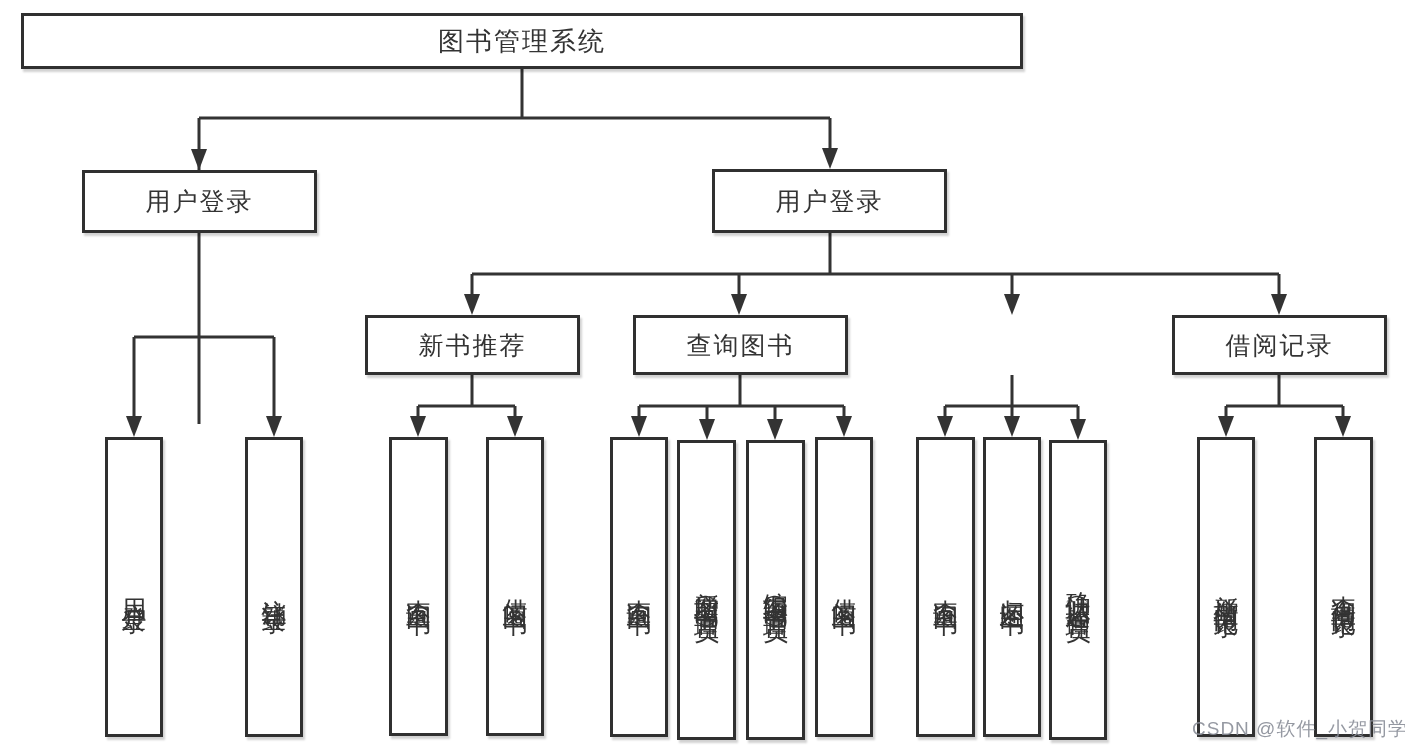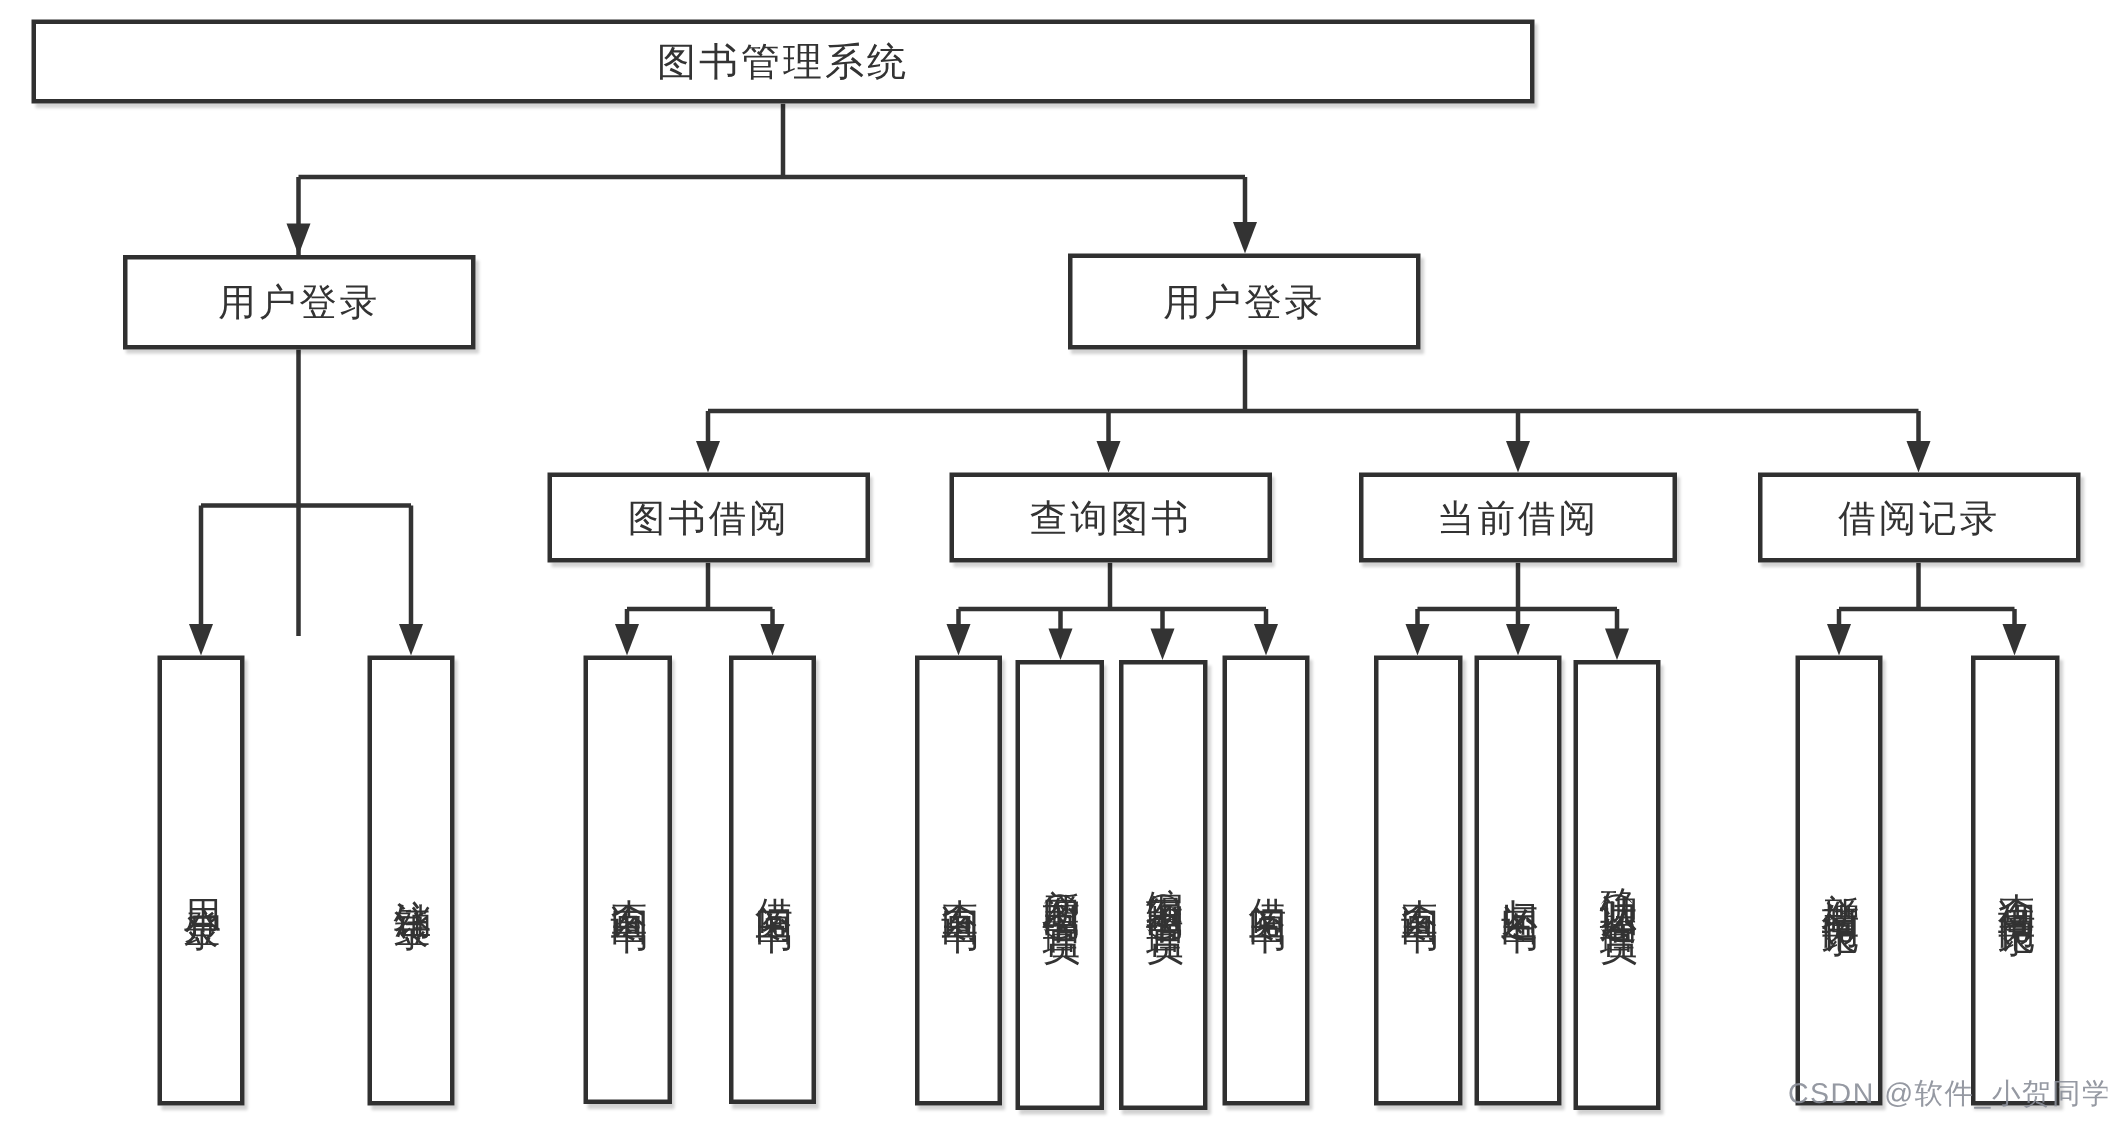--- a/index.html
+++ b/index.html
@@ -53,23 +53,22 @@
         <polygon points="1218,416 1234,416 1226,437"></polygon>
         <polygon points="1335,416 1351,416 1343,437"></polygon>
       </g>
   </svg>
 
   <div class="node h root" style="left:21px;top:13px;width:1002px;height:56px">图书管理系统</div>
 
   <div class="node h" style="left:82px;top:170px;width:235px;height:63px">用户登录</div>
   <div class="node h" style="left:712px;top:169px;width:235px;height:64px">用户登录</div>
 
-  <div class="node h" style="left:365px;top:315px;width:215px;height:60px">图书借阅</div>
+  <div class="node h" style="left:365px;top:315px;width:215px;height:60px">新书推荐</div>
   <div class="node h" style="left:633px;top:315px;width:215px;height:60px">查询图书</div>
-  <div class="node h" style="left:906px;top:315px;width:212px;height:60px">当前借阅</div>
   <div class="node h" style="left:1172px;top:315px;width:215px;height:60px">借阅记录</div>
 
   <div class="node v" style="left:105px;top:437px;width:58px;height:300px">用户登录</div>
   <div class="node v" style="left:245px;top:437px;width:58px;height:300px">注销登录</div>
 
   <div class="node v" style="left:389px;top:437px;width:59px;height:299px">查询图书</div>
   <div class="node v" style="left:486px;top:437px;width:58px;height:299px">借阅图书</div>
 
   <div class="node v" style="left:610px;top:437px;width:58px;height:300px">查询图书</div>
   <div class="node v" style="left:677px;top:440px;width:59px;height:300px">新增图书（管理员）</div>

